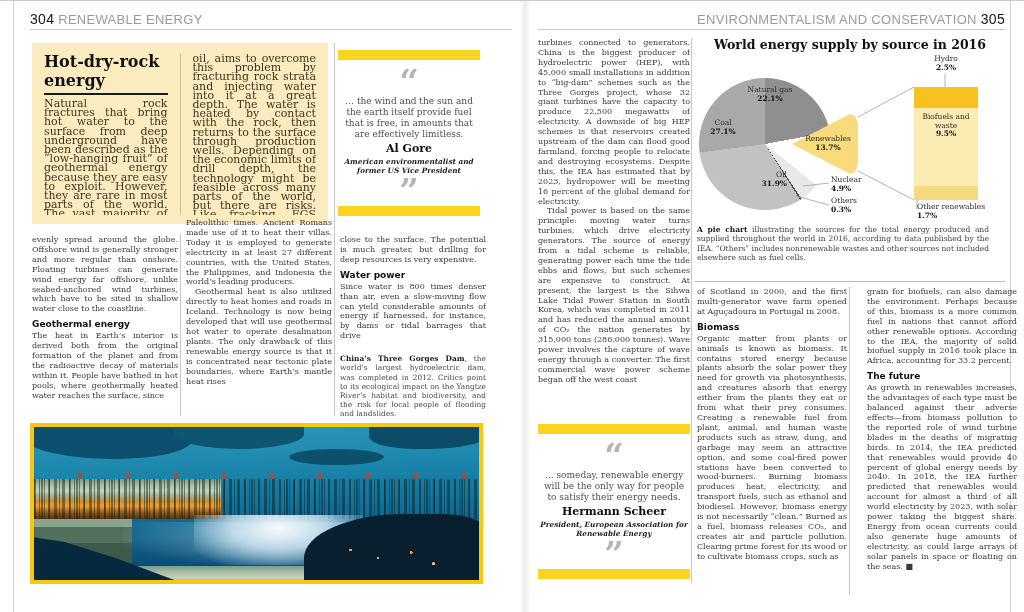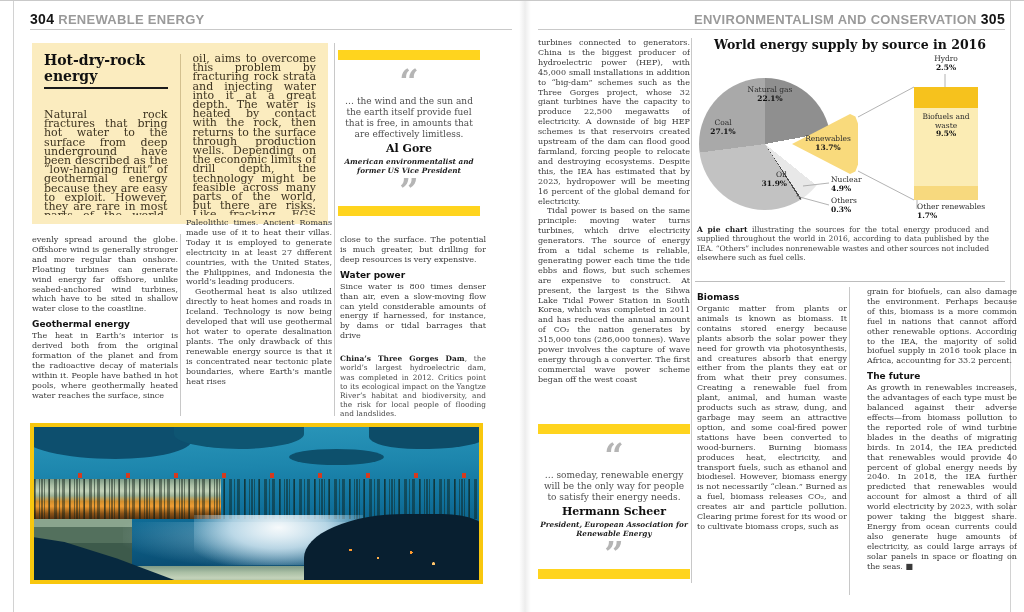--- a/index.html
+++ b/index.html
@@ -6,39 +6,39 @@
   html,body { width:1024px; height:612px; background:#ffffff; }
   body { font-family:"DejaVu Serif", serif; color:#3a3a3a; }
   .spread { position:relative; width:1024px; height:612px; background:#fff; overflow:hidden;
             border-top:1px solid #c9c9c9; }
   .page-edge { position:absolute; top:0; bottom:0; width:1px; background:#d2d2d2; }
   .gutter { position:absolute; top:0; bottom:0; left:519px; width:12px;
             background:linear-gradient(90deg, rgba(0,0,0,0) 0%, rgba(0,0,0,0.07) 50%, rgba(0,0,0,0) 100%); }
 
   
   .pg-header { position:absolute; top:10px; font-family:"Liberation Sans", sans-serif;
-               font-weight:bold; font-size:13px; letter-spacing:0.3px; color:#9a9a9a; }
+               font-weight:normal; font-size:13px; letter-spacing:0.3px; color:#9a9a9a; }
   .pg-num { color:#151515; font-size:14px; }
   .header-rule { position:absolute; top:28px; height:1px; background:#c9c9c9; }
 
   
   .col { position:absolute; overflow:hidden; }
   .p { font-size:8px; line-height:9.9px; text-align:justify; }
   .p.indent { text-indent:9px; }
   .colhead { font-family:"DejaVu Sans", sans-serif; font-weight:bold; font-size:9px;
              color:#111; margin:5px 0 2px 0; }
   .vrule { position:absolute; width:1px; background:#c8c8c8; }
 
   
   .sidebar-box { position:absolute; left:32px; top:42px; width:296px; height:181px;
                  padding:9px 12px; display:flex; gap:12px; }
   .sbx-col { flex:1; overflow:hidden; }
   .sbx-divider { width:1px; background:rgba(90,60,0,0.25); margin-top:2px; }
-  .sbx-title { font-size:14px; font-weight:bold; color:#111;
-               border-bottom:2px solid #1a1a1a; padding-bottom:3px; margin-bottom:21px; }
+  .sbx-title { font-size:16px; font-weight:bold; color:#111;
+               border-bottom:2px solid #1a1a1a; padding-bottom:3px; margin-bottom:4px; }
   .sbx-p { font-size:11px; line-height:9.2px; text-align:justify; color:#3d3320; }
   .sbx-p.indent { text-indent:8px; }
 
   
   .quote-block { position:absolute; display:flex; flex-direction:column; align-items:center; }
   .accent-bar { width:100%; height:10px; background:#FFD41E; flex:none; }
   .qmark { font-family:"DejaVu Serif", serif; font-weight:bold; color:#b5b5b5;
            font-size:34px; line-height:26px; height:24px; overflow:hidden; }
   .qmark.open { margin-top:8px; }
   .qmark.close { margin-top:3px; }
@@ -255,20 +255,21 @@
     </div>
     <div class="chart-label" style="left:222px; top:166px; width:74px;">
       <span>Other renewables</span> <b style="display:inline;">1.7%</b>
     </div>
   </div>
 
   <p class="chart-caption"><span class="lead">A pie chart</span><span> illustrating the sources for the total energy produced and supplied throughout the world in 2016, according to data published by the IEA. “Others” includes nonrenewable wastes and other sources not included elsewhere such as fuel cells.</span></p>
   <div class="chart-rule"></div>
 
   <div class="col" style="left:697px; top:286px; width:150px; height:312px;">
+    <p class="p">of Scotland in 2000, and the first multi-generator wave farm opened at Aguçadoura in Portugal in 2008.</p>
     <div class="colhead">Biomass</div>
     <p class="p">Organic matter from plants or animals is known as biomass. It contains stored energy because plants absorb the solar power they need for growth via photosynthesis, and creatures absorb that energy either from the plants they eat or from what their prey consumes. Creating a renewable fuel from plant, animal, and human waste products such as straw, dung, and garbage may seem an attractive option, and some coal-fired power stations have been converted to wood-burners. Burning biomass produces heat, electricity, and transport fuels, such as ethanol and biodiesel. However, biomass energy is not necessarily “clean.” Burned as a fuel, biomass releases CO₂, and creates air and particle pollution. Clearing prime forest for its wood or to cultivate biomass crops, such as</p>
   </div>
   <div class="col" style="left:855px; top:286px; width:150px; height:312px;margin-left:12px;">
     <p class="p">grain for biofuels, can also damage the environment. Perhaps because of this, biomass is a more common fuel in nations that cannot afford other renewable options. According to the IEA, the majority of solid biofuel supply in 2016 took place in Africa, accounting for 33.2 percent.</p>
     <div class="colhead">The future</div>
     <p class="p">As growth in renewables increases, the advantages of each type must be balanced against their adverse effects—from biomass pollution to the reported role of wind turbine blades in the deaths of migrating birds. In 2014, the IEA predicted that renewables would provide 40 percent of global energy needs by 2040. In 2018, the IEA further predicted that renewables would account for almost a third of all world electricity by 2023, with solar power taking the biggest share. Energy from ocean currents could also generate huge amounts of electricity, as could large arrays of solar panels in space or floating on the seas. ■</p>
   </div>
 </div>
 

